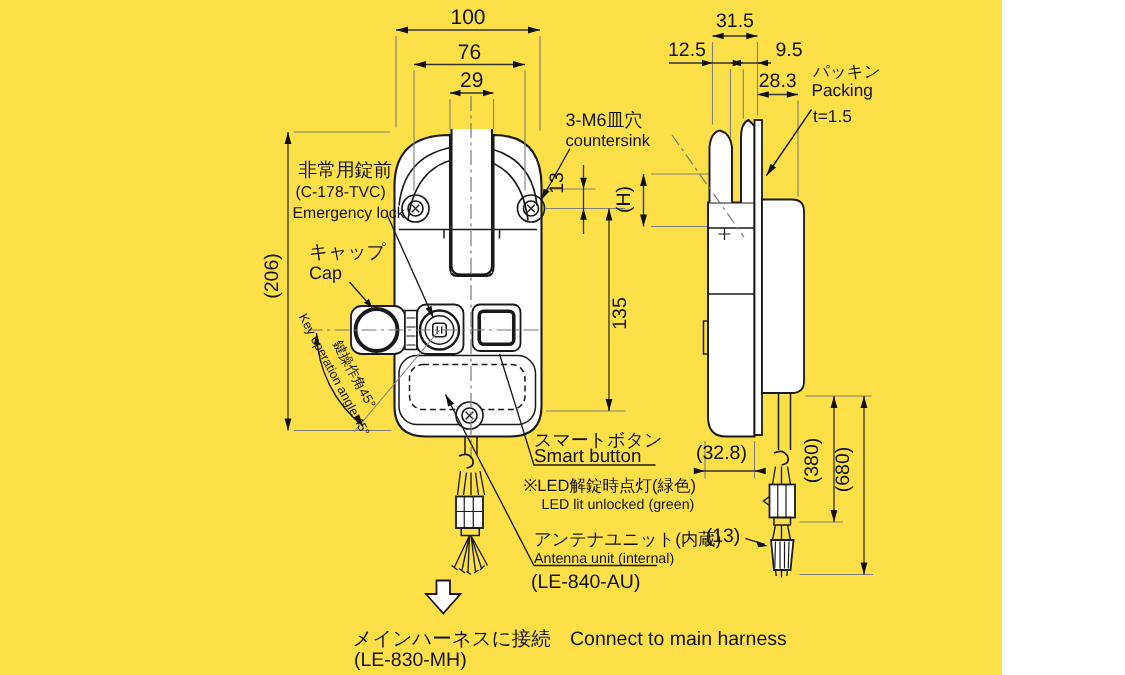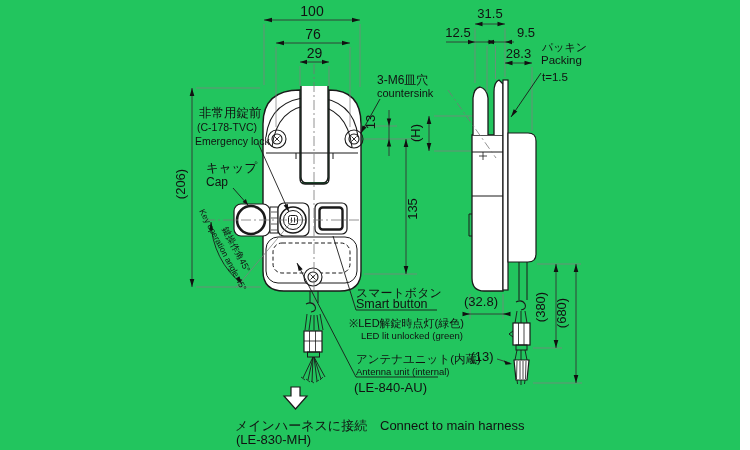--- a/index.html
+++ b/index.html
@@ -1,16 +1,16 @@
 <!DOCTYPE html>
 <html><head>
 <meta charset="utf-8">
 <style>
   html,body{margin:0;padding:0;background:#fff;}
-  #stage{position:relative;width:740px;height:450px;background:#22c55e;overflow:hidden;
+  #stage{position:relative;width:668px;height:450px;background:#fde047;overflow:hidden;
          font-family:"Liberation Sans", sans-serif;}
   svg text{fill:#111;}
   .jp{font-family:"Liberation Sans", sans-serif;}
 </style>
 </head>
 <body>
 
 <div id="stage">
 <svg width="750" height="450" viewBox="0 0 750 450">
 

